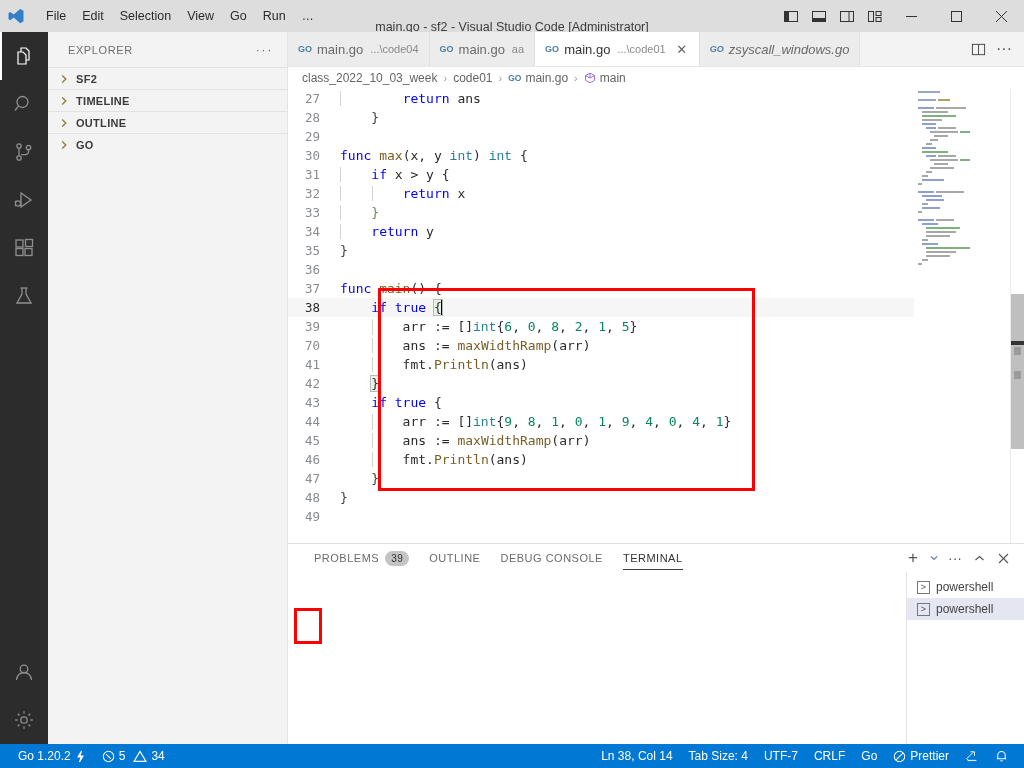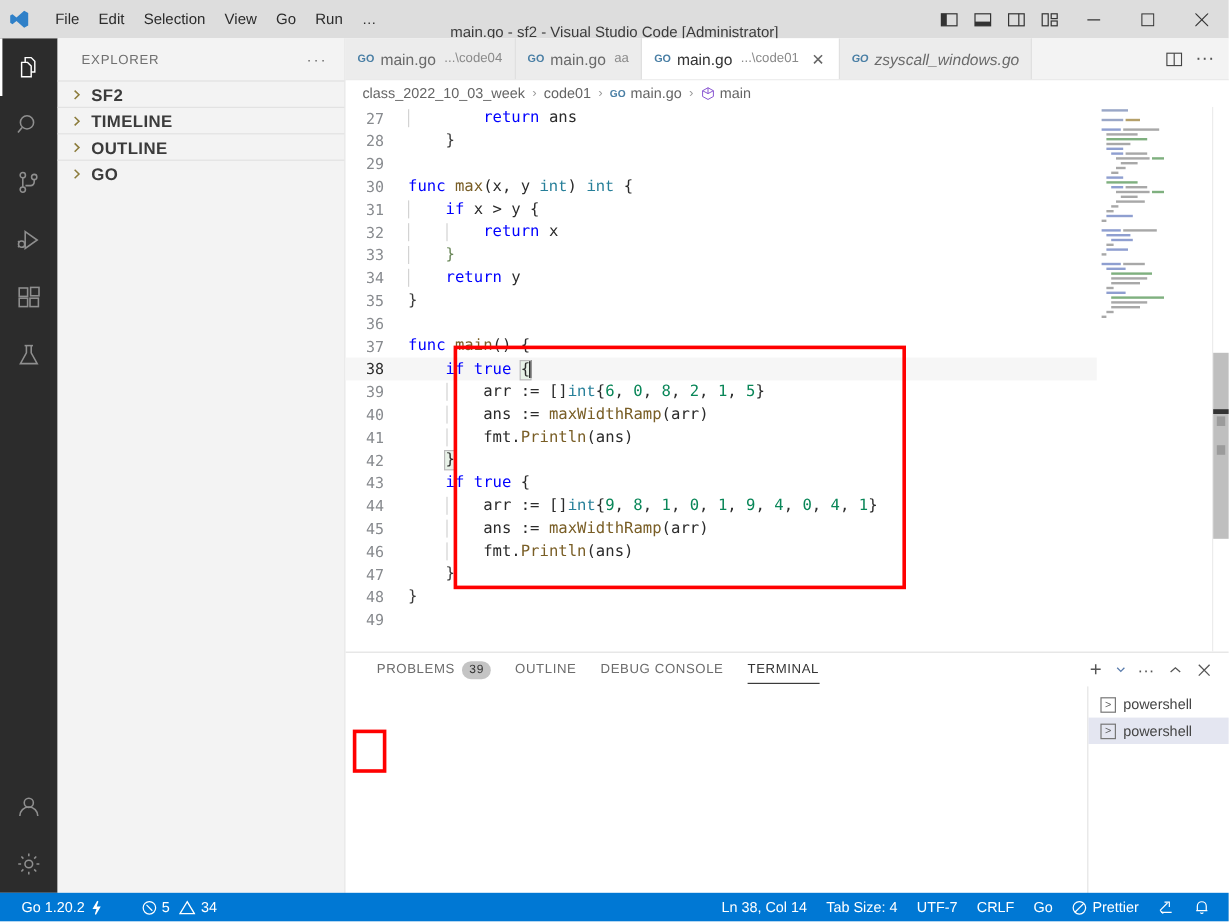--- a/index.html
+++ b/index.html
@@ -59,21 +59,21 @@
     background: #f3f3f3; border-right: 1px solid #e4e4e4;
   }
   .sidebar-title {
     height: 35px; display: flex; align-items: center; justify-content: space-between;
     padding: 0 8px 0 20px; font-size: 11px; letter-spacing: .6px; color: #6f6f6f;
     font-weight: 400;
   }
   .sb-dots { letter-spacing: 1.5px; color: #6f6f6f; font-size: 13px; padding-right: 6px;}
   .sb-section {
     height: 22px; display: flex; align-items: center; gap: 4px;
-    padding-left: 8px; font-size: 14px; font-weight: bold; color: #3b3b3b;
+    padding-left: 8px; font-size: 11px; font-weight: bold; color: #3b3b3b;
     letter-spacing: .3px; border-top: 1px solid #e2e2e2;
   }
   .sb-section:first-of-type { border-top: none; }
   .chev { width: 16px; height: 16px; display:flex; align-items:center; justify-content:center; }
 
   
   .tabbar {
     position: absolute; top: 32px; left: 288px; width: 736px; height: 35px;
     background: #f3f3f3; display: flex; align-items: stretch;
     border-bottom: 1px solid #e8e8e8;
@@ -217,21 +217,21 @@
   .panel-scroll {
     position: absolute; top: 28px; right: 118px; width: 10px; height: 173px;
   }
 
   
   .statusbar {
     position: absolute; bottom: 0; left: 0; width: 1024px; height: 24px;
     background: #0078d4; display: flex; align-items: center;
     color: #ffffff; font-size: 12px;
   }
-  .sb-left { display: flex; align-items: center; padding-left: 10px; gap: 16px; }
+  .sb-left { display: flex; align-items: center; padding-left: 10px; gap: 0; }
   .sb-right { margin-left: auto; display: flex; align-items: flex-end; padding-right: 8px; }
   .sb-item { padding: 0 8px; height: 24px; display: flex; align-items: center; gap: 4px; white-space: nowrap;}
   svg { display: block; }
 </style>
 </head>
 <body>
 
 <div id="app">
 
   <div class="titlebar">
@@ -528,21 +528,21 @@
         <span class="ln">38</span>
         <span class="code">    <span class="kw">if</span> <span class="kw2">true</span> <span class="brmatch">{</span><span class="cursor"></span></span>
       </div>
 
       <div class="line">
         <span class="ln">39</span>
         <span class="code"><span class="indent-guide" style="left:32px"></span>        arr := []<span class="typ">int</span>{<span class="num">6</span>, <span class="num">0</span>, <span class="num">8</span>, <span class="num">2</span>, <span class="num">1</span>, <span class="num">5</span>}</span>
       </div>
 
       <div class="line">
-        <span class="ln">40</span>
+        <span class="ln">70</span>
         <span class="code"><span class="indent-guide" style="left:32px"></span>        ans := <span class="fn">maxWidthRamp</span>(arr)</span>
       </div>
 
       <div class="line">
         <span class="ln">41</span>
         <span class="code"><span class="indent-guide" style="left:32px"></span>        fmt.<span class="fn">Println</span>(ans)</span>
       </div>
 
       <div class="line">
         <span class="ln">42</span>

